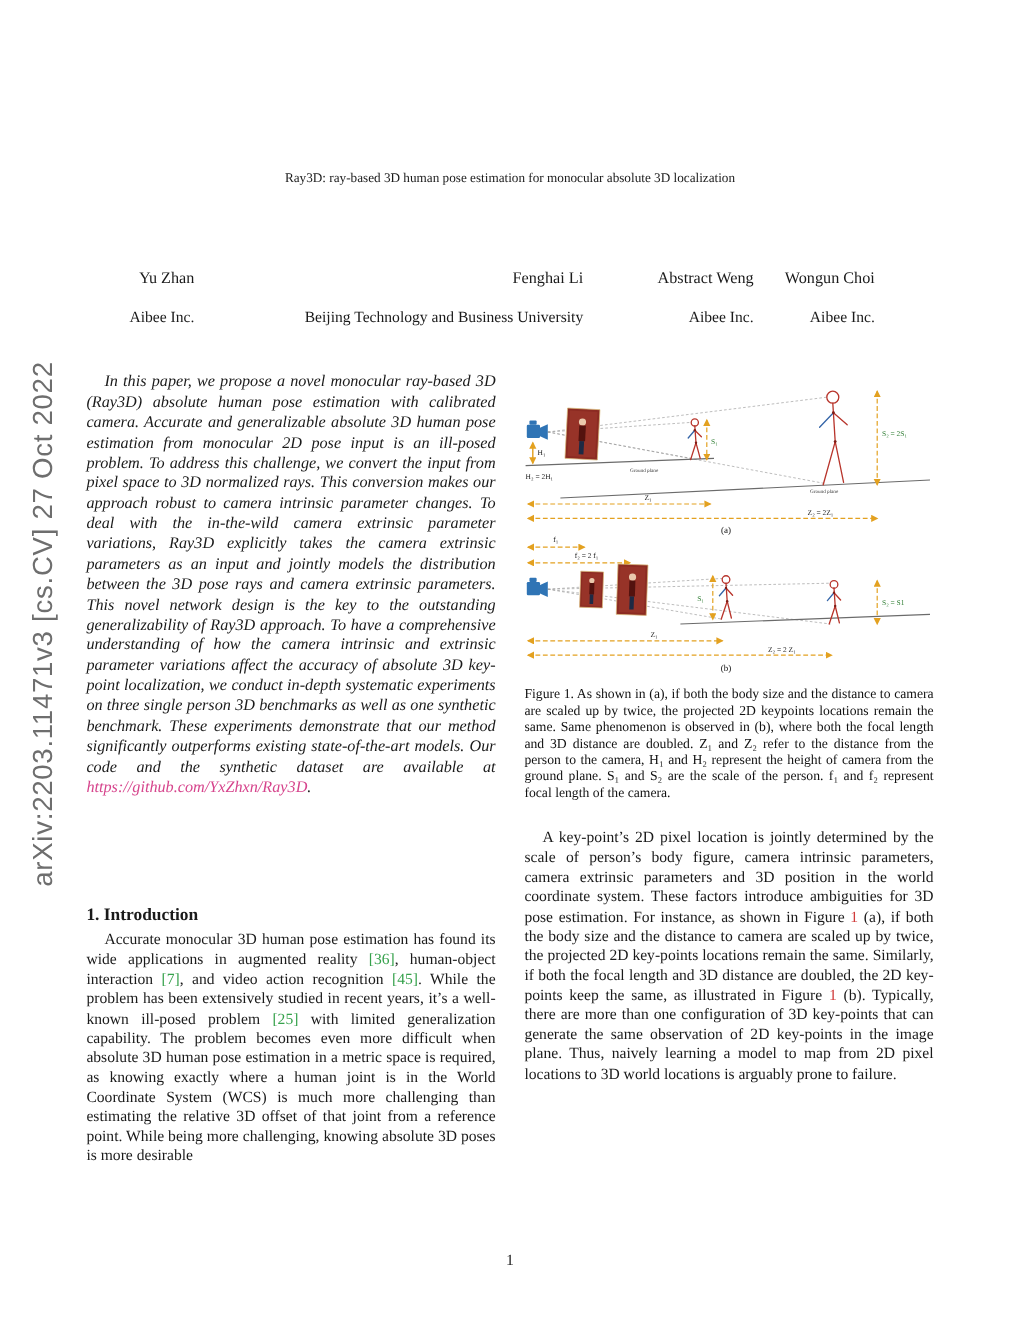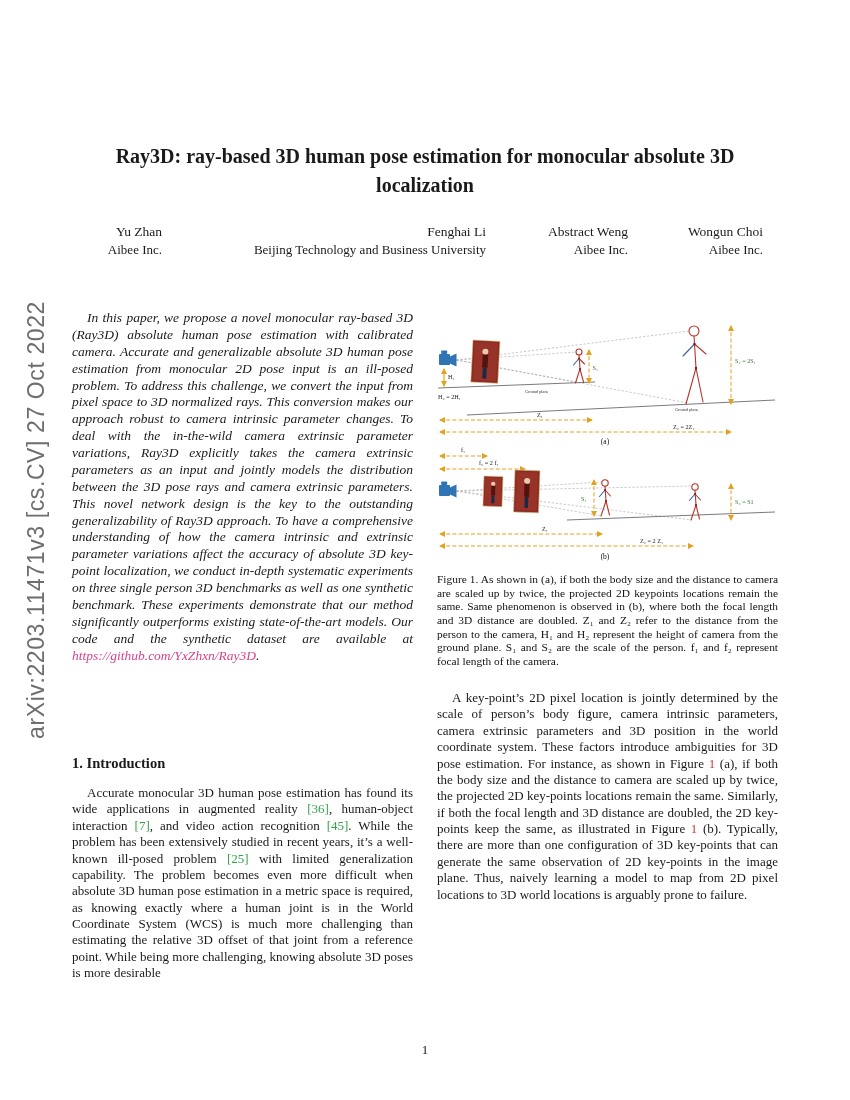--- a/index.html
+++ b/index.html
@@ -11,35 +11,35 @@
   }
   .watermark {
     position:absolute; top:520px; left:36px;
     transform:translate(-50%,-50%) rotate(-90deg);
     white-space:nowrap;
     font-family:"Liberation Sans","DejaVu Sans",sans-serif;
     font-size:23px; color:#6e6e6e; letter-spacing:0.6px;
   }
   .title {
     position:absolute; top:142px; left:95px; width:660px;
-    text-align:center; font-size:20px; font-weight:bold; line-height:1.45;
+    text-align:center; font-size:11px; font-weight:normal; line-height:1.45;
   }
   .author { position:absolute; top:224px; text-align:right; font-size:13.5px; line-height:1.2; }
-  .author .aff { font-size:13px; margin-top:2px; font-weight:normal; }
+  .author .aff { font-size:13px; margin-top:16px; font-weight:normal; }
   .author-1 { left:72px;  width:90px; }
   .author-2 { left:176px; width:310px; }
   .author-3 { left:503px; width:125px; }
-  .author-4 { left:638px; width:125px; }
+  .author-4 { left:604px; width:125px; }
 
   .abstract-block { position:absolute; left:72px; top:310px; width:341px; }
   .abstract-head { text-align:center; font-weight:bold; font-size:14.5px; margin-bottom:15px; }
   .abstract-text { font-style:italic; font-size:13.5px; line-height:1.25; text-align:justify; text-indent:15px; }
 
   .intro-block { position:absolute; left:72px; top:755px; width:341px; }
-  .section-head { font-size:14.5px; font-weight:bold; margin-bottom:13px; }
+  .section-head { font-size:14.5px; font-weight:bold; margin-bottom:3px; }
   .body-par { font-size:13px; line-height:1.26; text-align:justify; }
   .indent { text-indent:15px; }
 
   .figure-block { position:absolute; left:437px; top:312px; width:341px; }
   .figure-block svg { display:block; }
   .caption { margin-top:9px; font-size:11.4px; line-height:1.2; text-align:justify; color:#111; }
 
   .rightcol-text { position:absolute; left:437px; top:690px; width:341px; }
   .rightcol-text p + p { margin-top:0; }
 

